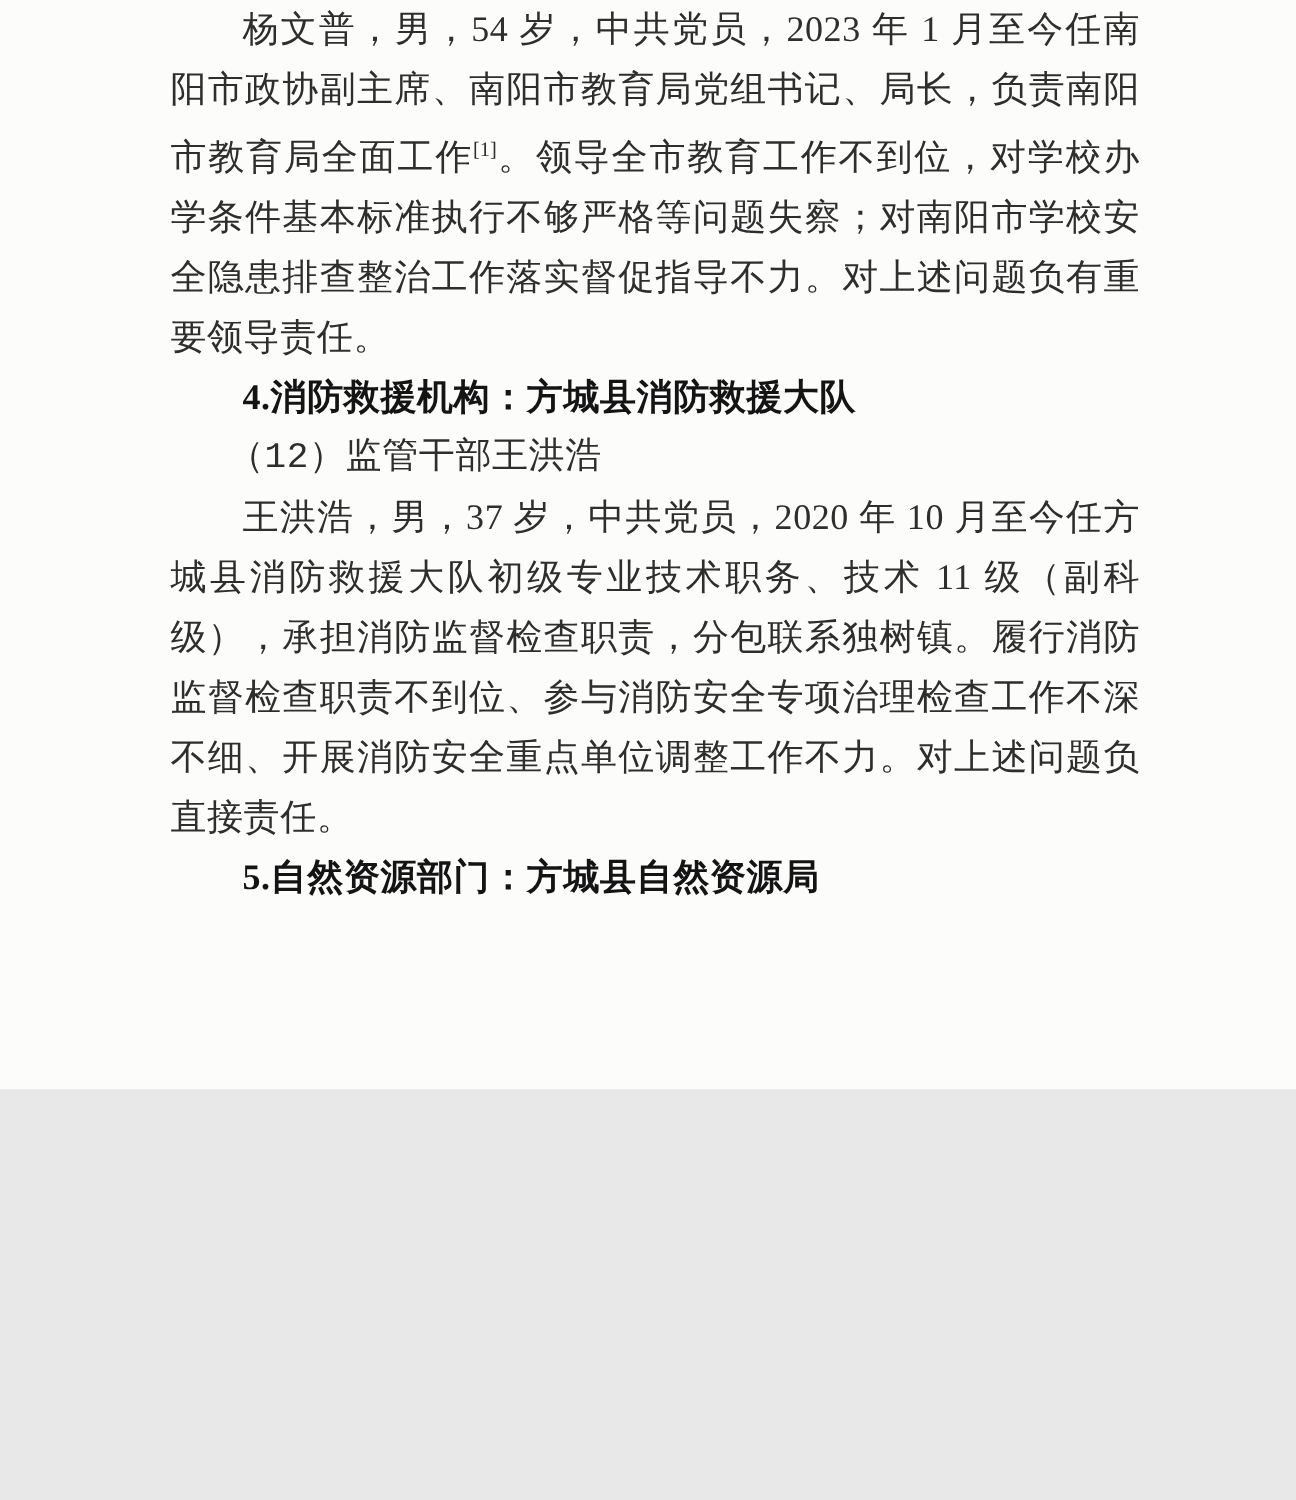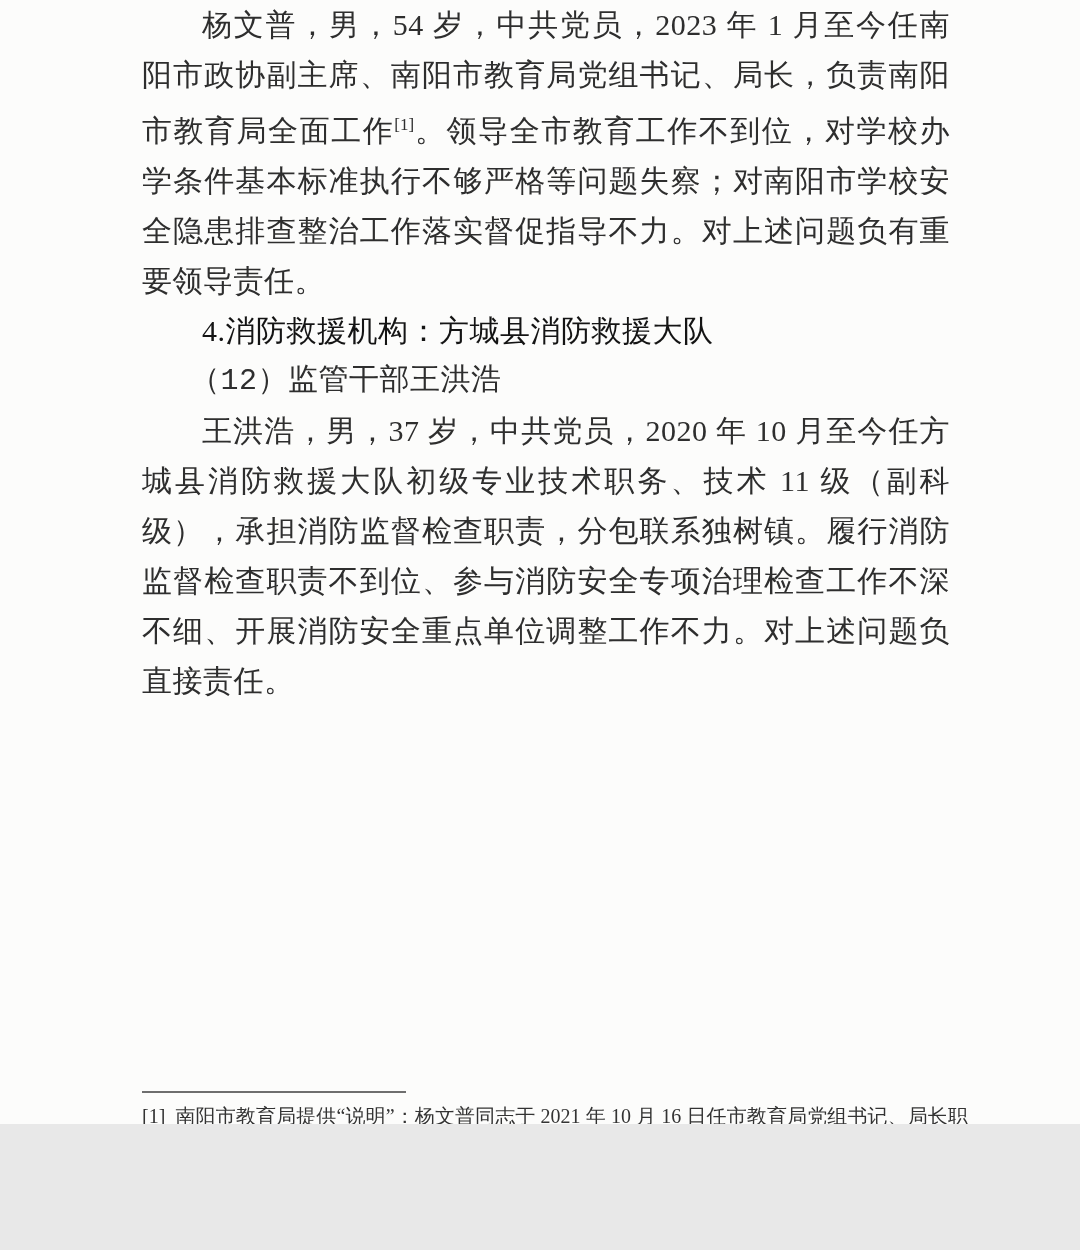--- a/index.html
+++ b/index.html
@@ -1,39 +1,39 @@
 <!DOCTYPE html>
 <html lang="zh"><head>
 <meta charset="utf-8">
 <style>
   html,body{margin:0;padding:0;background:#e8e8e8;}
   .page{
     position:relative;
-    width:1080px;height:1124px;
+    width:1080px;height:908px;
     margin:0 auto;
     background:#fcfcfb;
     overflow:hidden;
     font-family:"Liberation Serif","DejaVu Serif",serif;
     color:#2e2e2e;
   }
   .content{
     position:absolute;
     left:142px;top:0;
     width:808px;
   }
   .para,.heading,.sub{
     margin:0;
     font-size:30px;
     line-height:50px;
     text-align:justify;
     text-indent:2em;
     letter-spacing:0.5px;
   }
   .heading{
-    font-weight:normal;
+    font-weight:bold;
     color:#141414;
     text-align:left;
   }
   .sub{
     text-align:left;
     text-indent:1.6em;
     font-family:Liberation Mono, monospace;
   }
   .fn-ref{
     font-size:17px;
@@ -75,20 +75,21 @@
     <p class="para"><span>杨文普，男，54 岁，中共党员，2023 年 1 月至今任南阳市政协副主席、南阳市教育局党组书记、局长，负责南阳市教育局全面工作</span><sup class="fn-ref">[1]</sup><span>。领导全市教育工作不到位，对学校办学条件基本标准执行不够严格等问题失察；对南阳市学校安全隐患排查整治工作落实督促指导不力。对上述问题负有重要领导责任。</span></p>
 
     <p class="heading">4.消防救援机构：方城县消防救援大队</p>
 
     <p class="sub">（12）监管干部王洪浩</p>
 
     <p class="para">王洪浩，男，37 岁，中共党员，2020 年 10 月至今任方城县消防救援大队初级专业技术职务、技术 11 级（副科级），承担消防监督检查职责，分包联系独树镇。履行消防监督检查职责不到位、参与消防安全专项治理检查工作不深不细、开展消防安全重点单位调整工作不力。对上述问题负直接责任。</p>
 
 
 
+    <p class="heading">5.自然资源部门：方城县自然资源局</p>
 
 
   </div>
 
   <div class="footnote-rule"></div>
 
   <div class="footnote"><span class="fn-marker">[1]</span><span>南阳市教育局提供“说明”：杨文普同志于 2021 年 10 月 16 日任市教育局党组书记、局长职务，负责市教育局全面工作，其他班子成员分工按照宛教〔2021〕32 号文件执行。</span></div>
 
   <div class="page-number">— 28 —</div>
 

